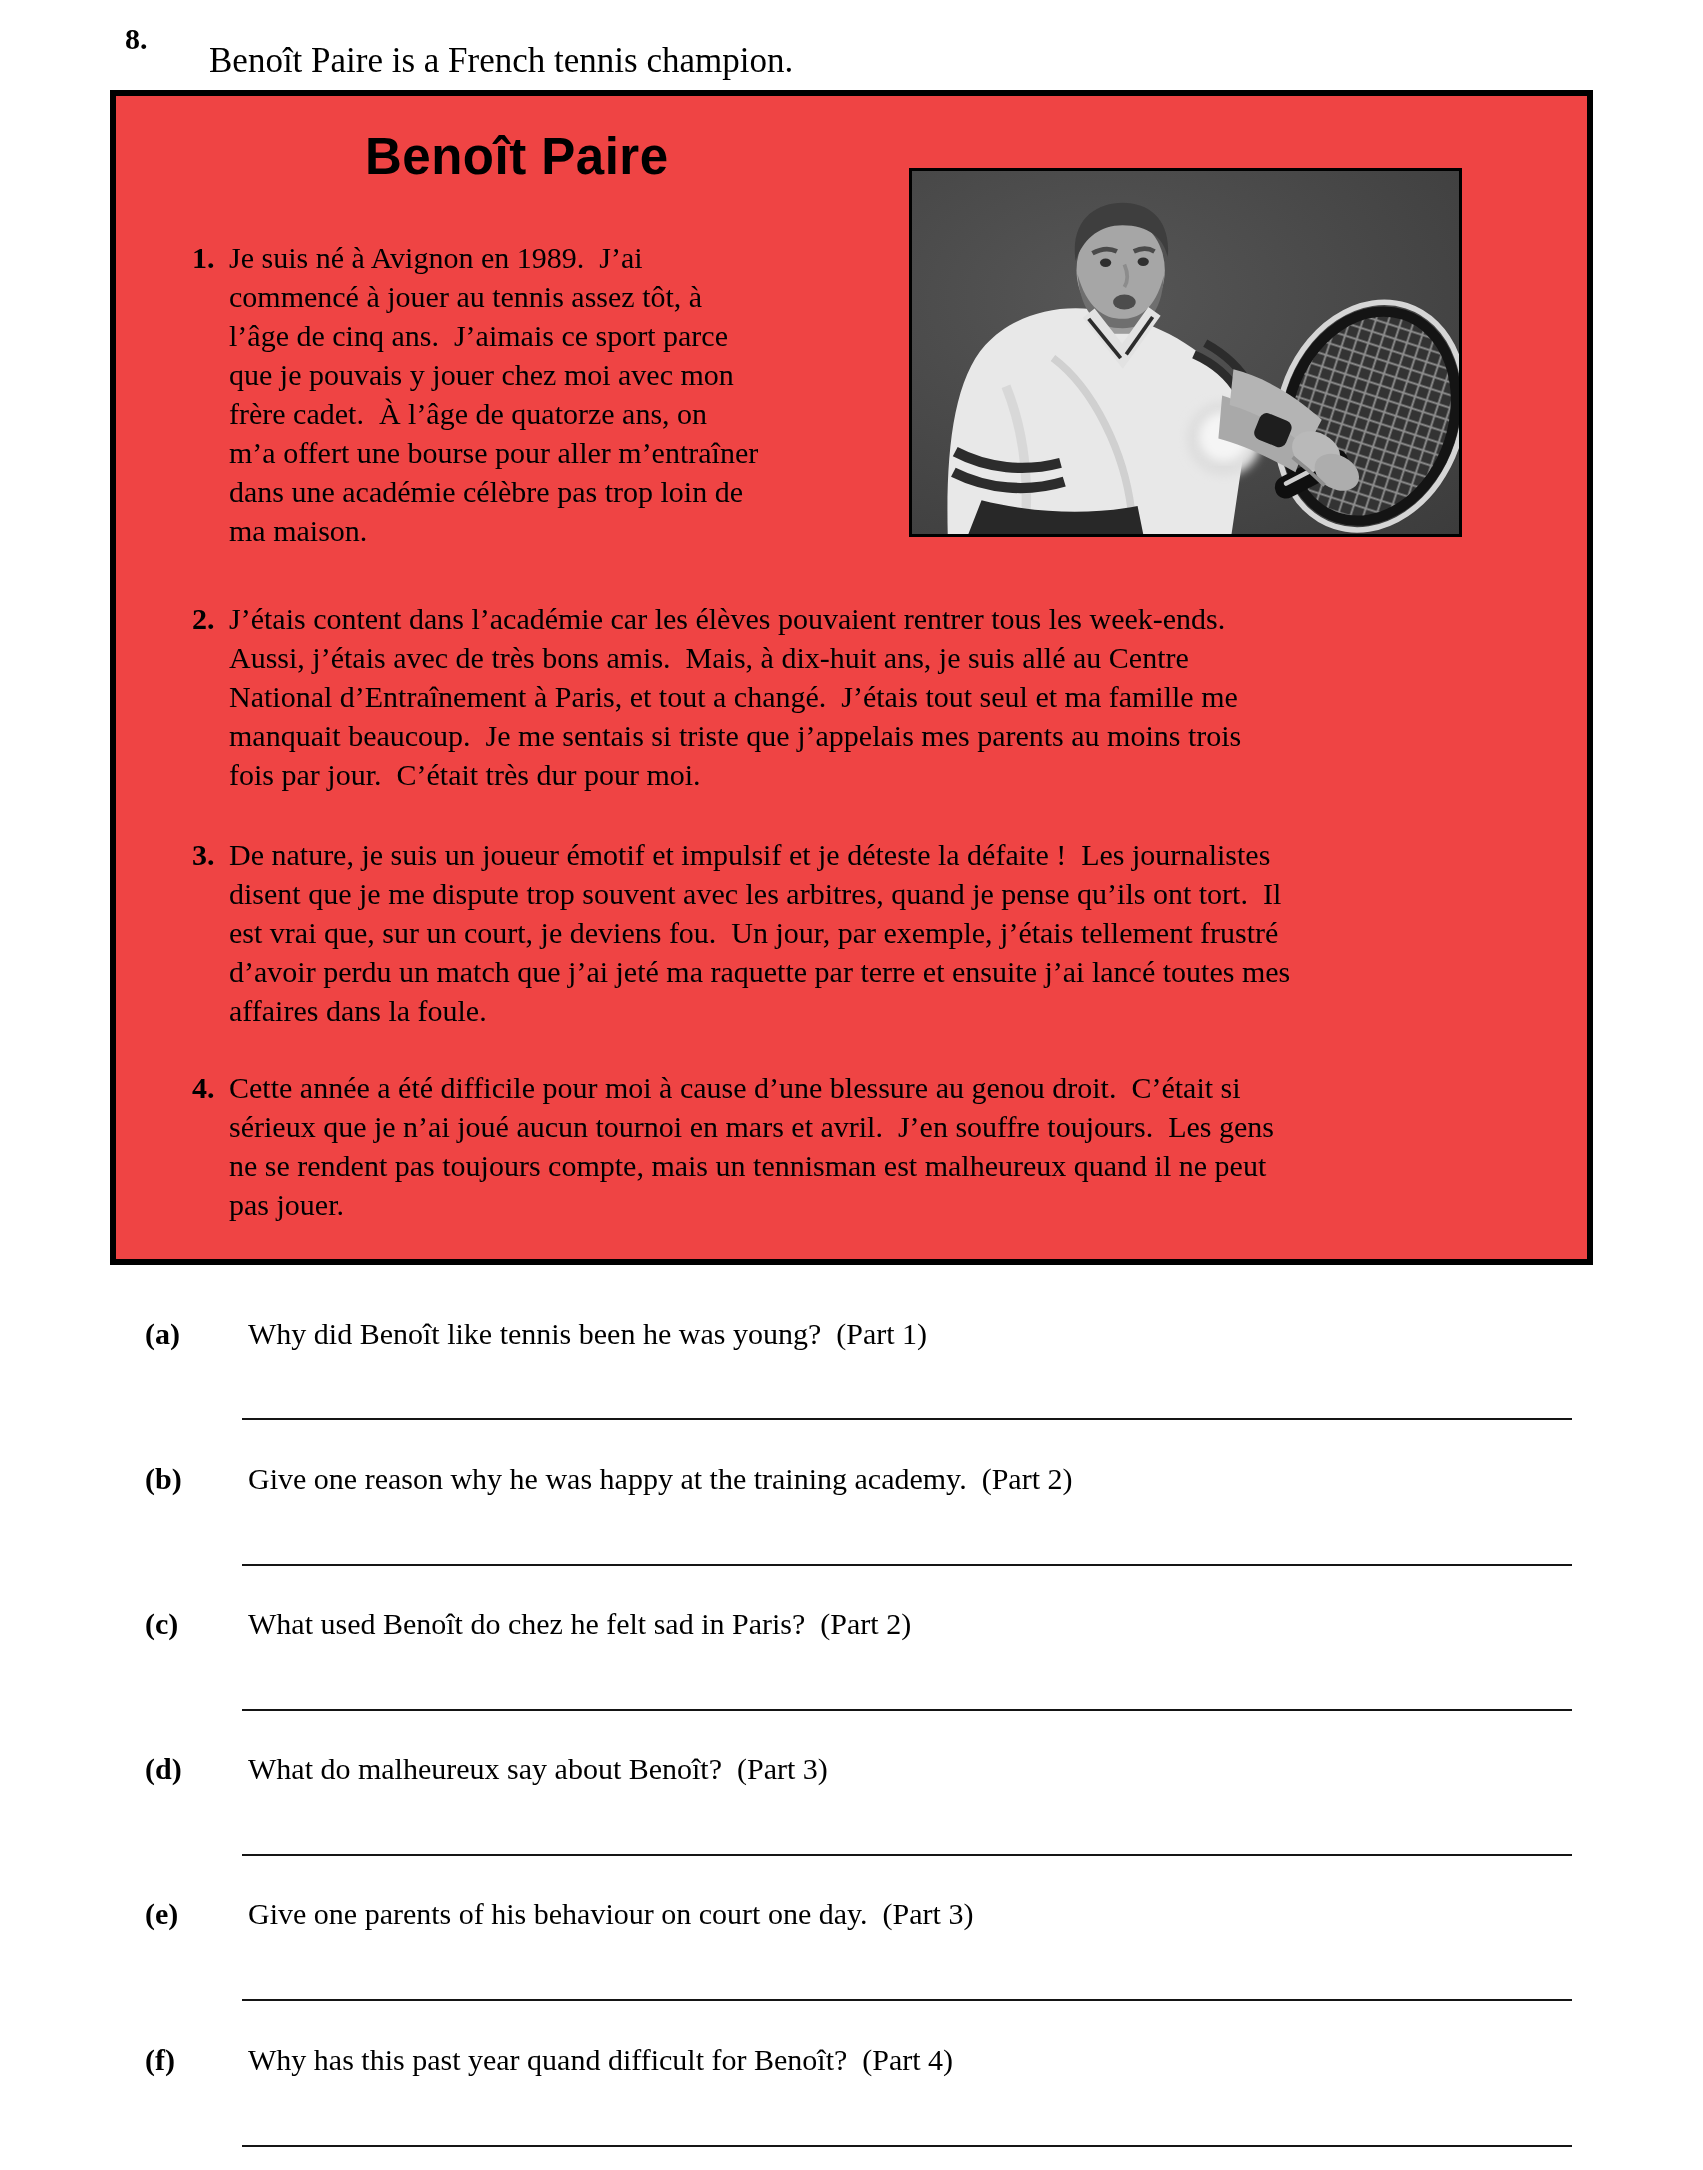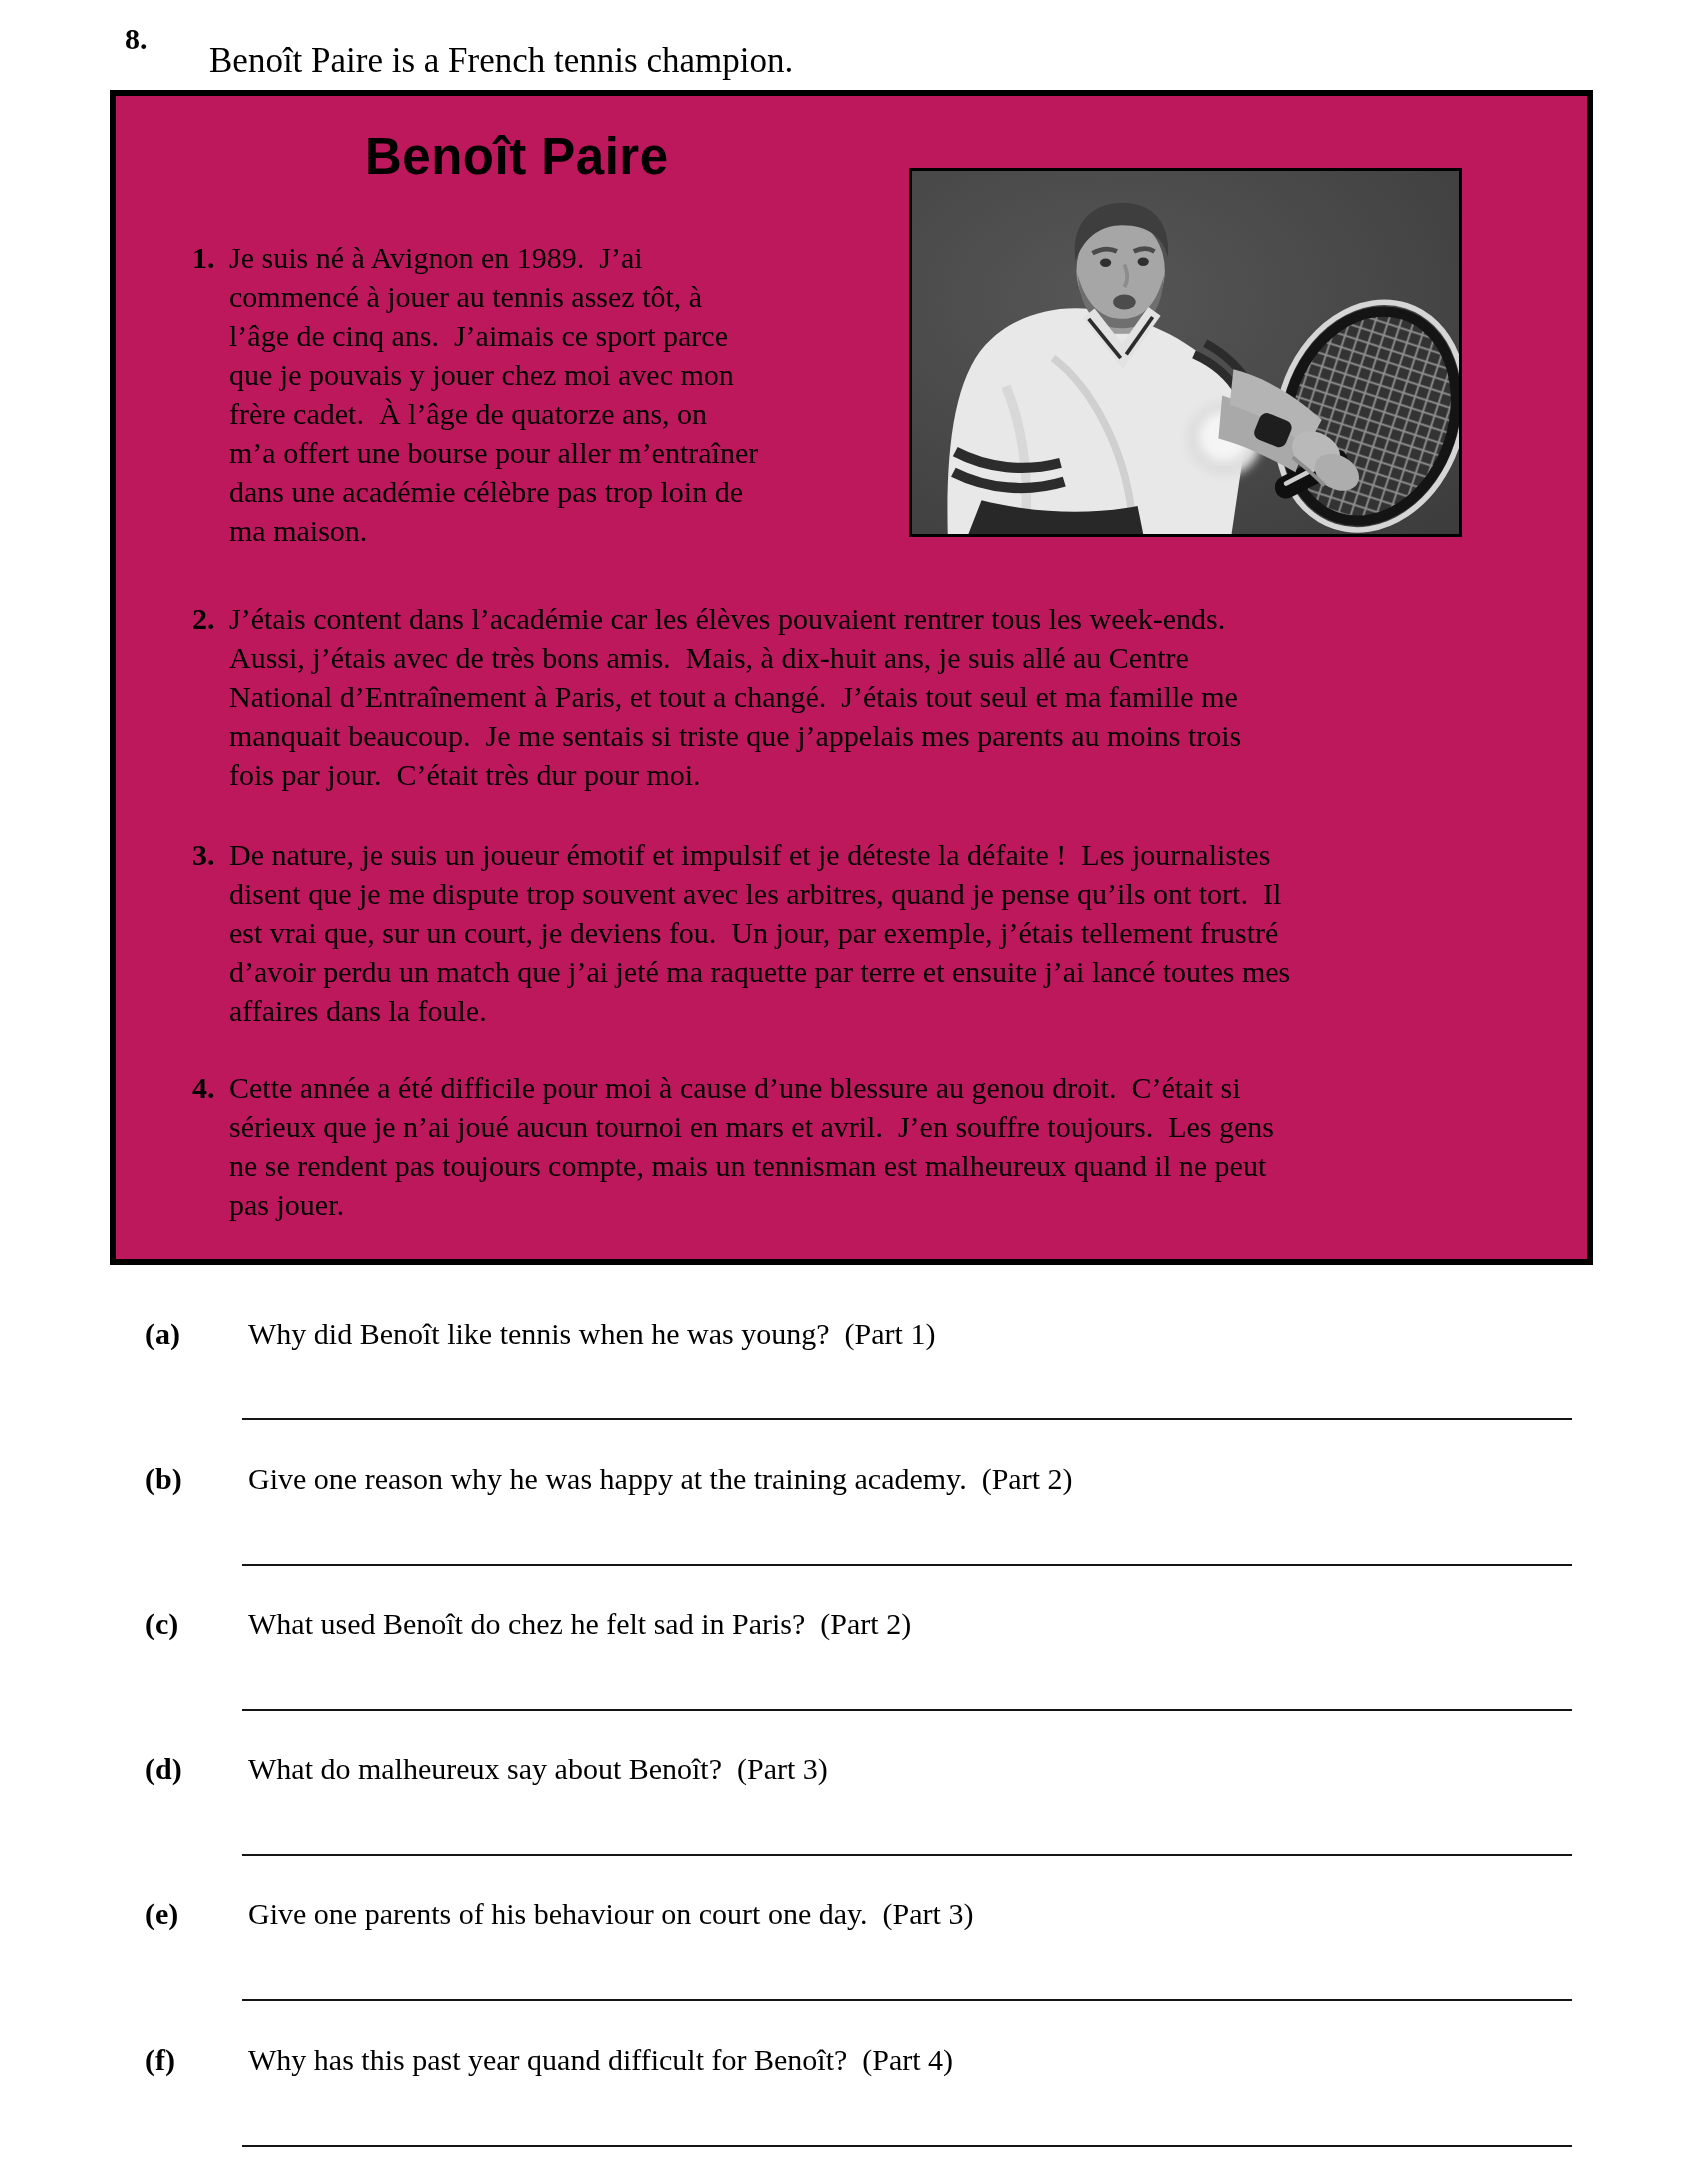--- a/index.html
+++ b/index.html
@@ -5,21 +5,21 @@
   * { margin:0; padding:0; box-sizing:border-box; }
   html,body { background:#ffffff; }
   body { font-family:"Liberation Serif", serif; color:#000; }
   .page { position:relative; width:1703px; height:2171px; background:#ffffff; overflow:hidden; }
 
   
   .hdr-num { position:absolute; left:125px; top:19px; font-size:30px; font-weight:bold; line-height:39px; }
   .hdr-txt { position:absolute; left:209px; top:19px; font-size:35px; line-height:39px; white-space:pre-wrap;margin-top:22px; }
 
   
-  .box { position:absolute; left:110px; top:90px; width:1483px; height:1175px; border:6.6px solid #000; background:#be185d; }
+  .box { position:absolute; left:110px; top:90px; width:1483px; height:1175px; border:6.6px solid #000; background:#ef4444; }
   .title { position:absolute; left:249px; top:32px; font-family:"Liberation Sans", sans-serif;
            font-weight:bold; font-size:51px; line-height:58px; letter-spacing:0.5px; }
 
   .photo { position:absolute; left:793px; top:72px; width:553px; height:369px;
            border:3.7px solid #000; background:#474747; }
   .photo svg { display:block; width:100%; height:100%; }
 
   .para { position:absolute; left:76px; font-size:30px; line-height:39px; }
   .para .num { position:absolute; left:0; top:0; font-weight:bold; }
   .para .ptext { display:block; margin-left:37px; white-space:pre-wrap; }
@@ -145,21 +145,21 @@
       <span class="num">4.</span>
       <span class="ptext">Cette année a été difficile pour moi à cause d’une blessure au genou droit.  C’était si
 sérieux que je n’ai joué aucun tournoi en mars et avril.  J’en souffre toujours.  Les gens
 ne se rendent pas toujours compte, mais un tennisman est malheureux quand il ne peut
 pas jouer.</span>
     </div>
   </div>
 
   <div class="question qa">
     <span class="q-label">(a)</span>
-    <span class="q-text"><span>Why did Benoît like tennis when he was young?  </span><strong></strong><span></span><strong>(Part 1)</strong></span>
+    <span class="q-text"><span>Why did Benoît like tennis been he was young?  </span><strong></strong><span></span><strong>(Part 1)</strong></span>
   </div>
   <div class="answer-line la"></div>
 
   <div class="question qb">
     <span class="q-label">(b)</span>
     <span class="q-text"><span>Give </span><strong>one</strong><span> reason why he was happy at the training academy.  </span><strong>(Part 2)</strong></span>
   </div>
   <div class="answer-line lb"></div>
 
   <div class="question qc">

